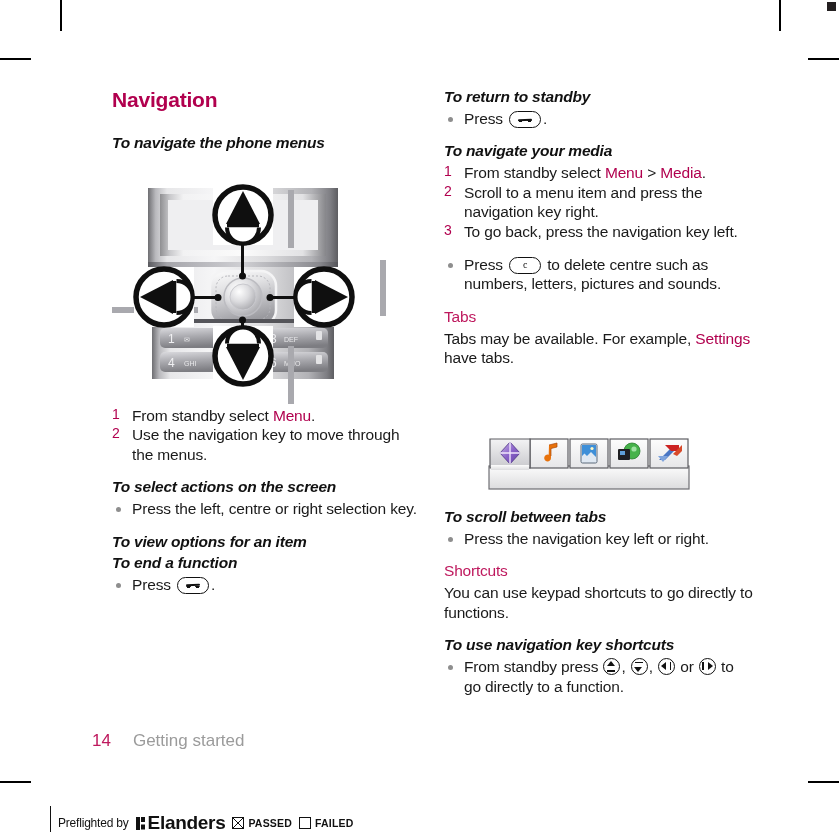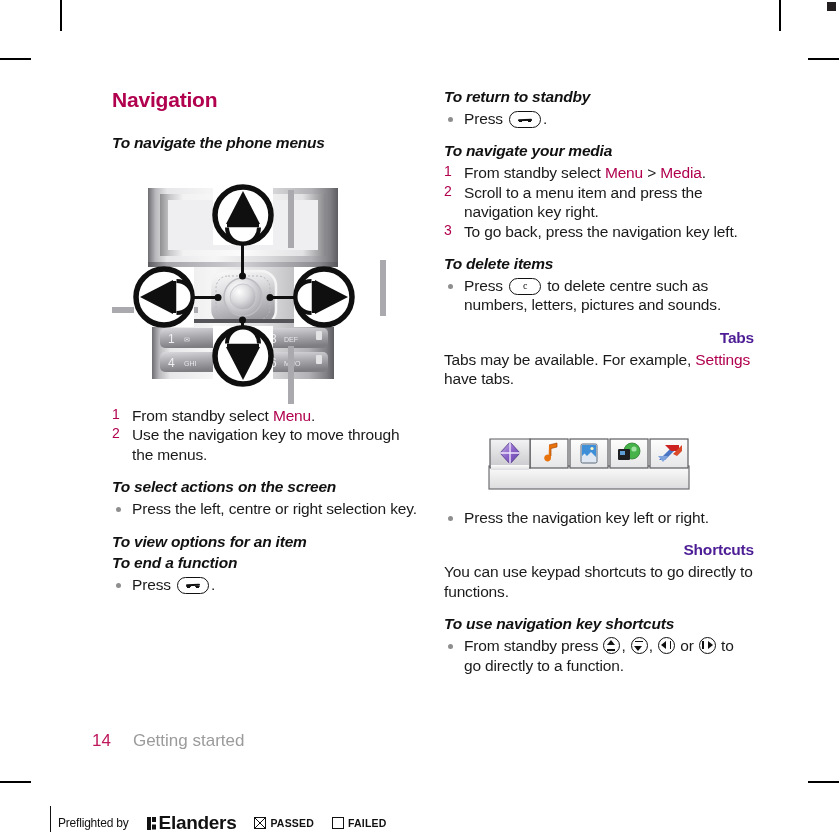--- a/index.html
+++ b/index.html
@@ -47,26 +47,25 @@
   h2.task {
     font-size: 15.5px;
     font-weight: bold;
     font-style: italic;
     margin: 0 0 3px 0;
     color: #111;
     letter-spacing: -0.2px;
   }
   h2.task-plain {
     font-size: 15.5px;
-    font-weight: bold;
+    font-weight: normal;
     font-style: normal;
     margin: 0 0 3px 0;
-    color: #4c1d95;
+    color: #be185d;
     letter-spacing: -0.2px;
-    text-align: right;
   }
 
   p.body {
     font-size: 15.5px;
     line-height: 1.25;
     margin: 0 0 14px 0;
     letter-spacing: -0.15px;
   }
 
   .mag { color: #b1004e; }
@@ -234,21 +233,21 @@
     color: #9b9b9b;
   }
 
   
   .preflight {
     position: absolute;
     left: 58px;
     top: 812px;
     display: flex;
     align-items: center;
-    gap: 18px;
+    gap: 7px;
     font-size: 11.5px;
     color: #111;
   }
   .preflight .pf-text {
     font-size: 12px;
     letter-spacing: -0.2px;
   }
   .preflight .elanders-logo {
     display: inline-flex;
     align-items: center;
@@ -507,21 +506,20 @@
       <li>
         <span class="num">2</span>
         <span>Scroll to a menu item and press the navigation key right.</span>
       </li>
       <li>
         <span class="num">3</span>
         <span>To go back, press the navigation key left.</span>
       </li>
     </ol>
 
-    <h2 class="task">To delete items</h2>
     <ul class="steps">
       <li>
         <span class="dot"></span>
         <span>Press </span><span class="key key-c"><span class="kl">c</span></span><span> to delete centre such as numbers, letters, pictures and sounds.</span>
       </li>
     </ul>
 
     <h2 class="task-plain">Tabs</h2>
     <p class="body"><span>Tabs may be available. For example, </span><span class="mag">Settings</span><span> have tabs.</span></p>
   </div>
@@ -582,20 +580,21 @@
         <rect x="4" y="29" width="38" height="5" fill="url(#panel)"></rect>
         <path d="M23 6 L33 17 L23 28 L13 17 Z" fill="url(#dia)"></path>
         <path d="M23 6 L33 17 L23 28 L13 17 Z" fill="none" stroke="#4e3585" stroke-width="0.8"></path>
         <path d="M23 6 L23 28 M13 17 L33 17" stroke="#efe6fb" stroke-width="1.4"></path>
       </g>
     </svg>
   </div>
 
   <div class="col" style="left:444px; top:508px;">
 
+    <h2 class="task">To scroll between tabs</h2>
     <ul class="steps">
       <li>
         <span class="dot"></span>
         <span>Press the navigation key left or right.</span>
       </li>
     </ul>
 
     <h2 class="task-plain">Shortcuts</h2>
     <p class="body">You can use keypad shortcuts to go directly to functions.</p>
 

